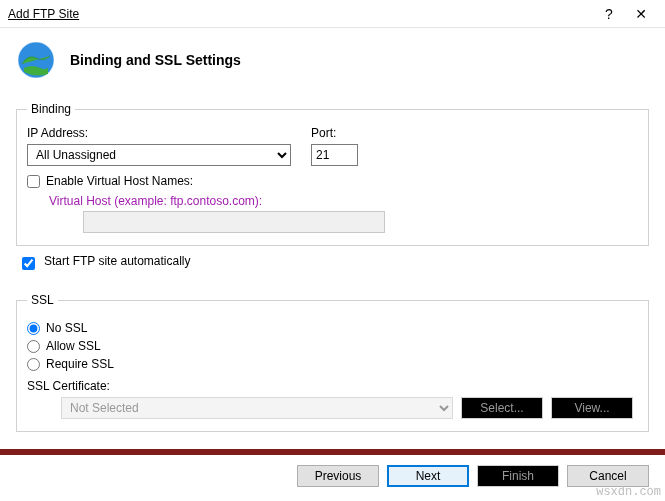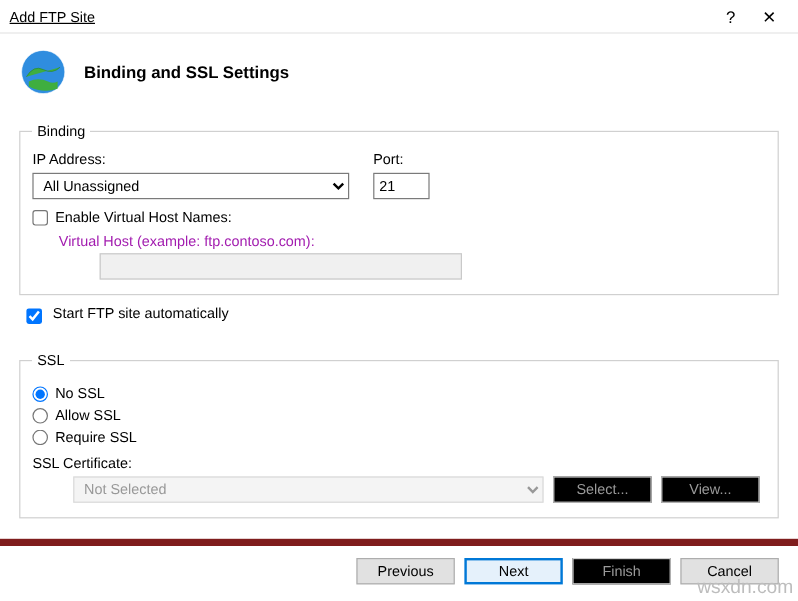--- a/index.html
+++ b/index.html
@@ -112,22 +112,23 @@
     gap: 8px;
     background:#fff;
   }
   button.primary {
     border: 2px solid #0078d7;
     background: #e5f1fb;
   }
   .watermark {
     position: absolute;
     right: 4px; bottom: 2px;
-    font-size: 16px;
+    font-size: 12px;
     color: #bdbdbd;
+    font-family: Liberation Mono, monospace;
   }
 </style>
 </head>
 <body>
 
 <div class="titlebar">
   <div class="title">Add FTP Site</div>
   <div class="ctrl">?</div>
   <div class="ctrl">✕</div>
 </div>

